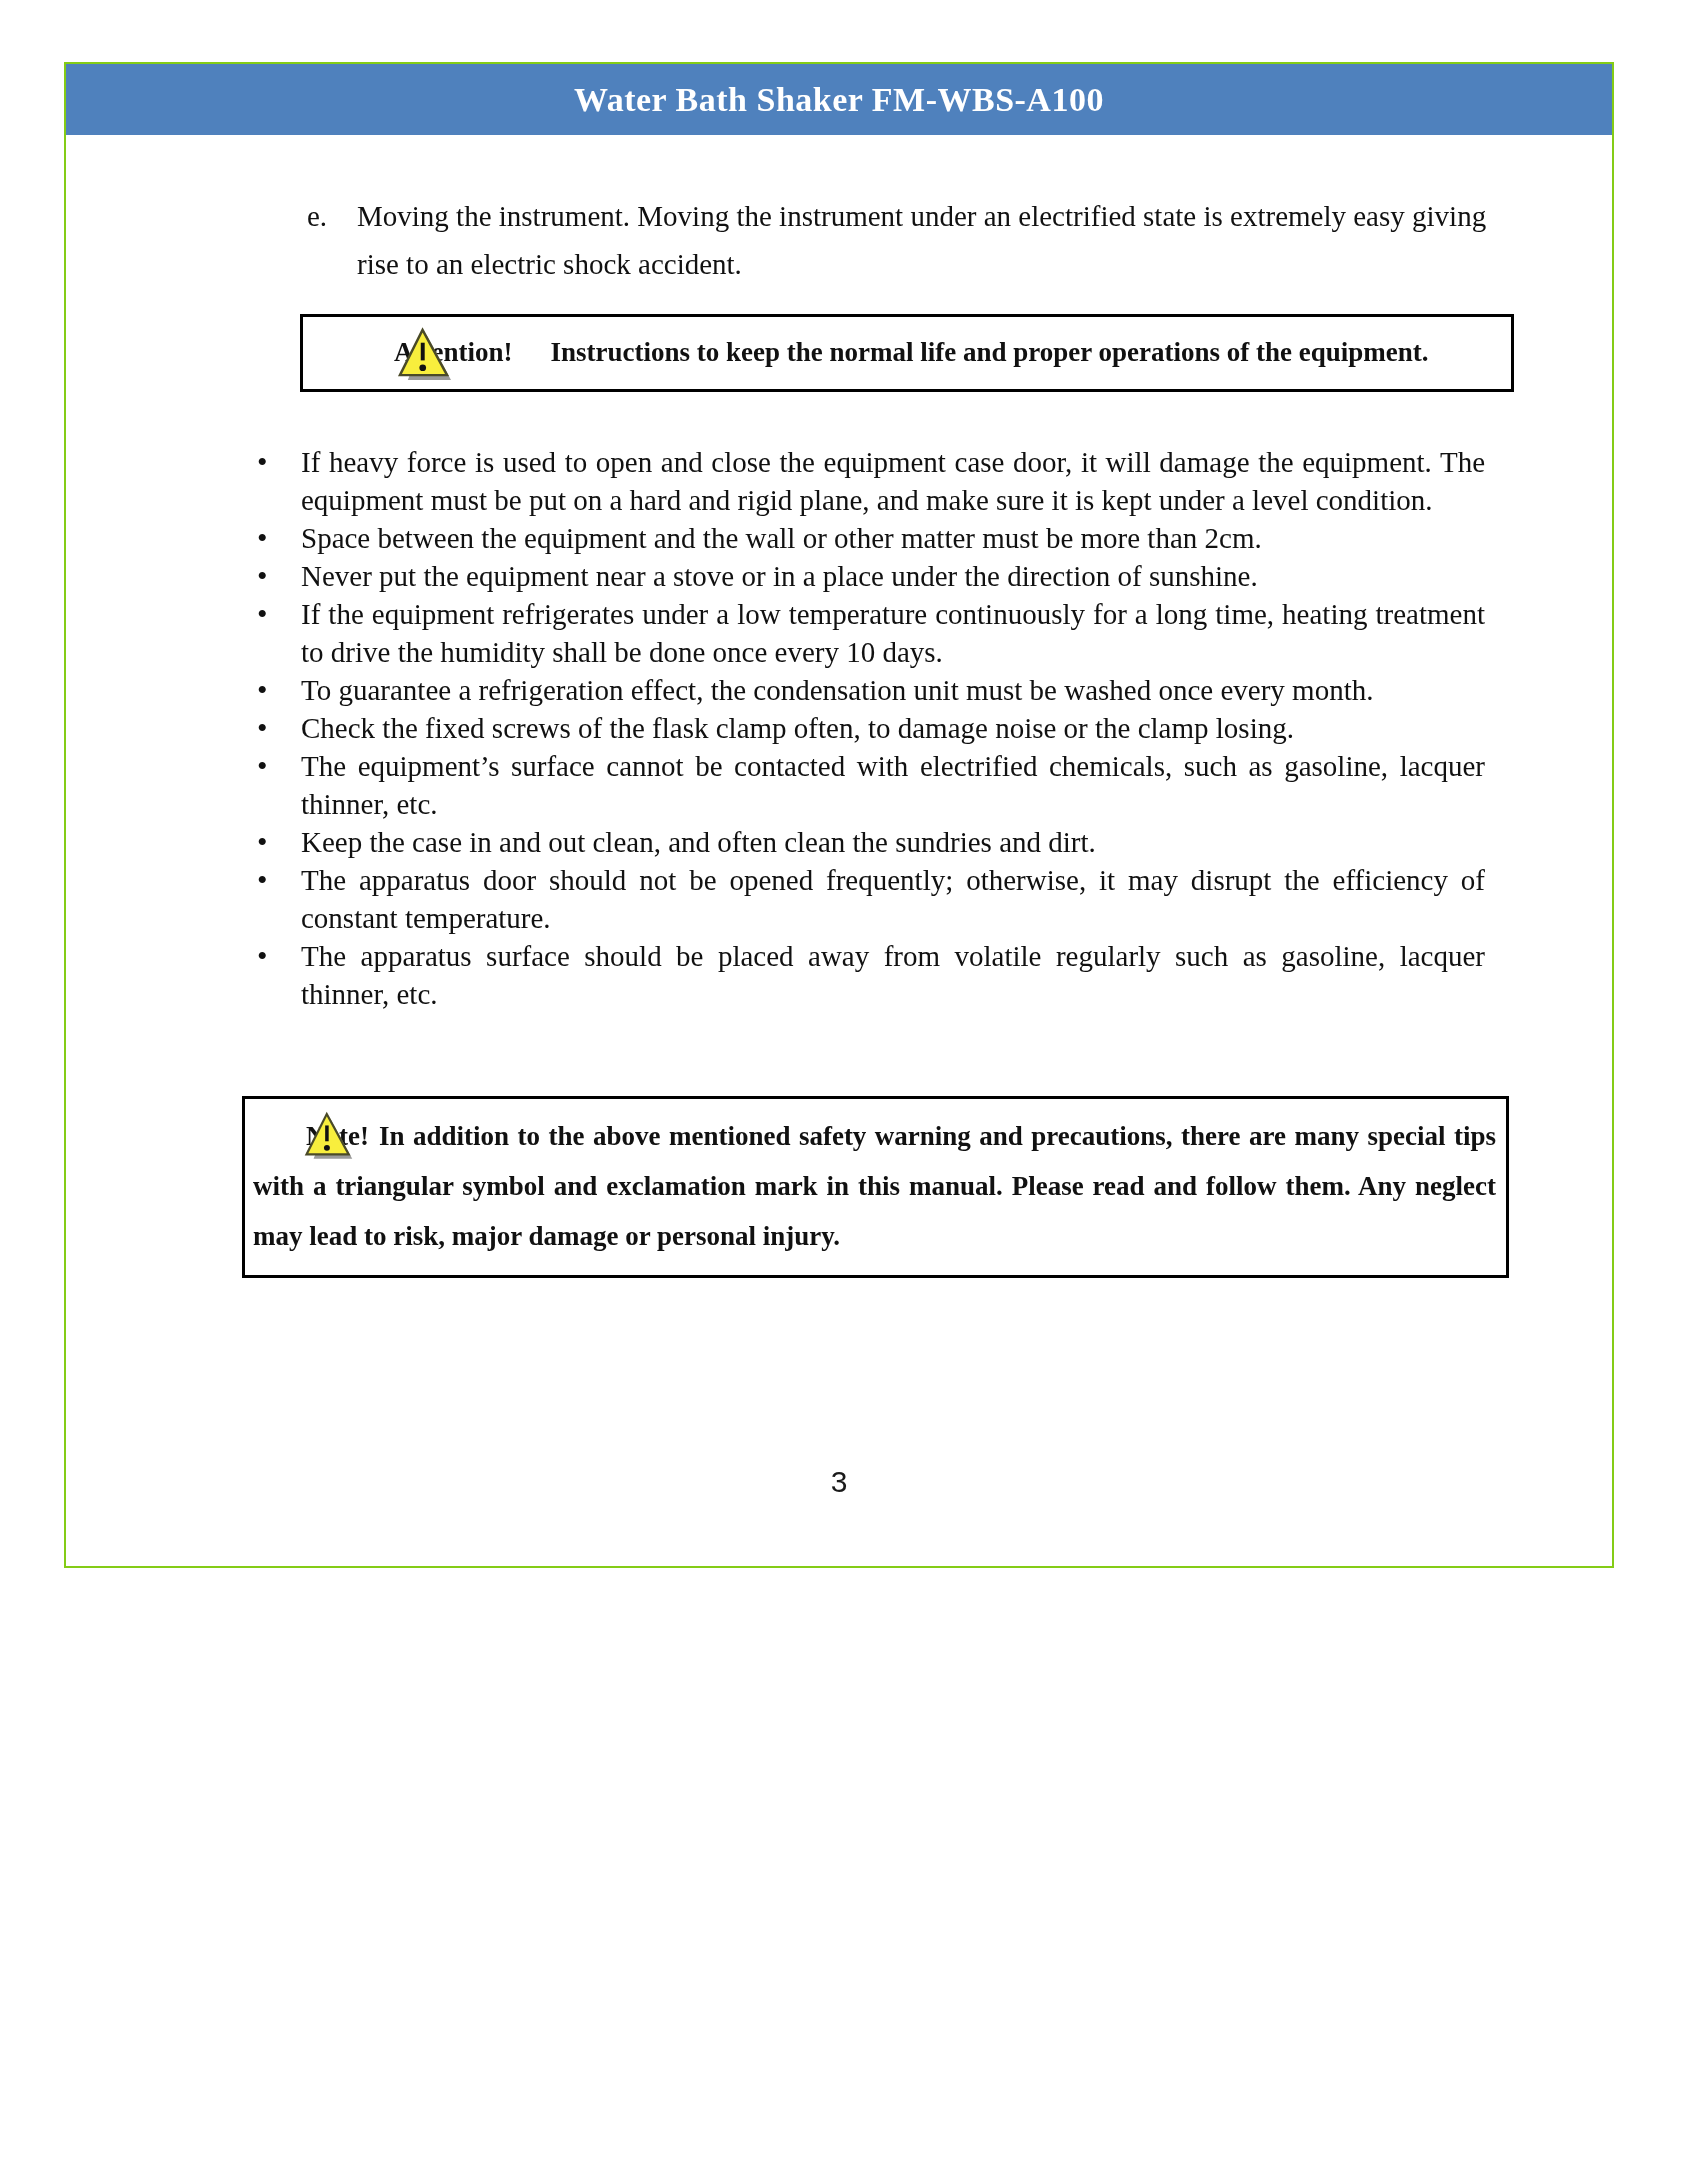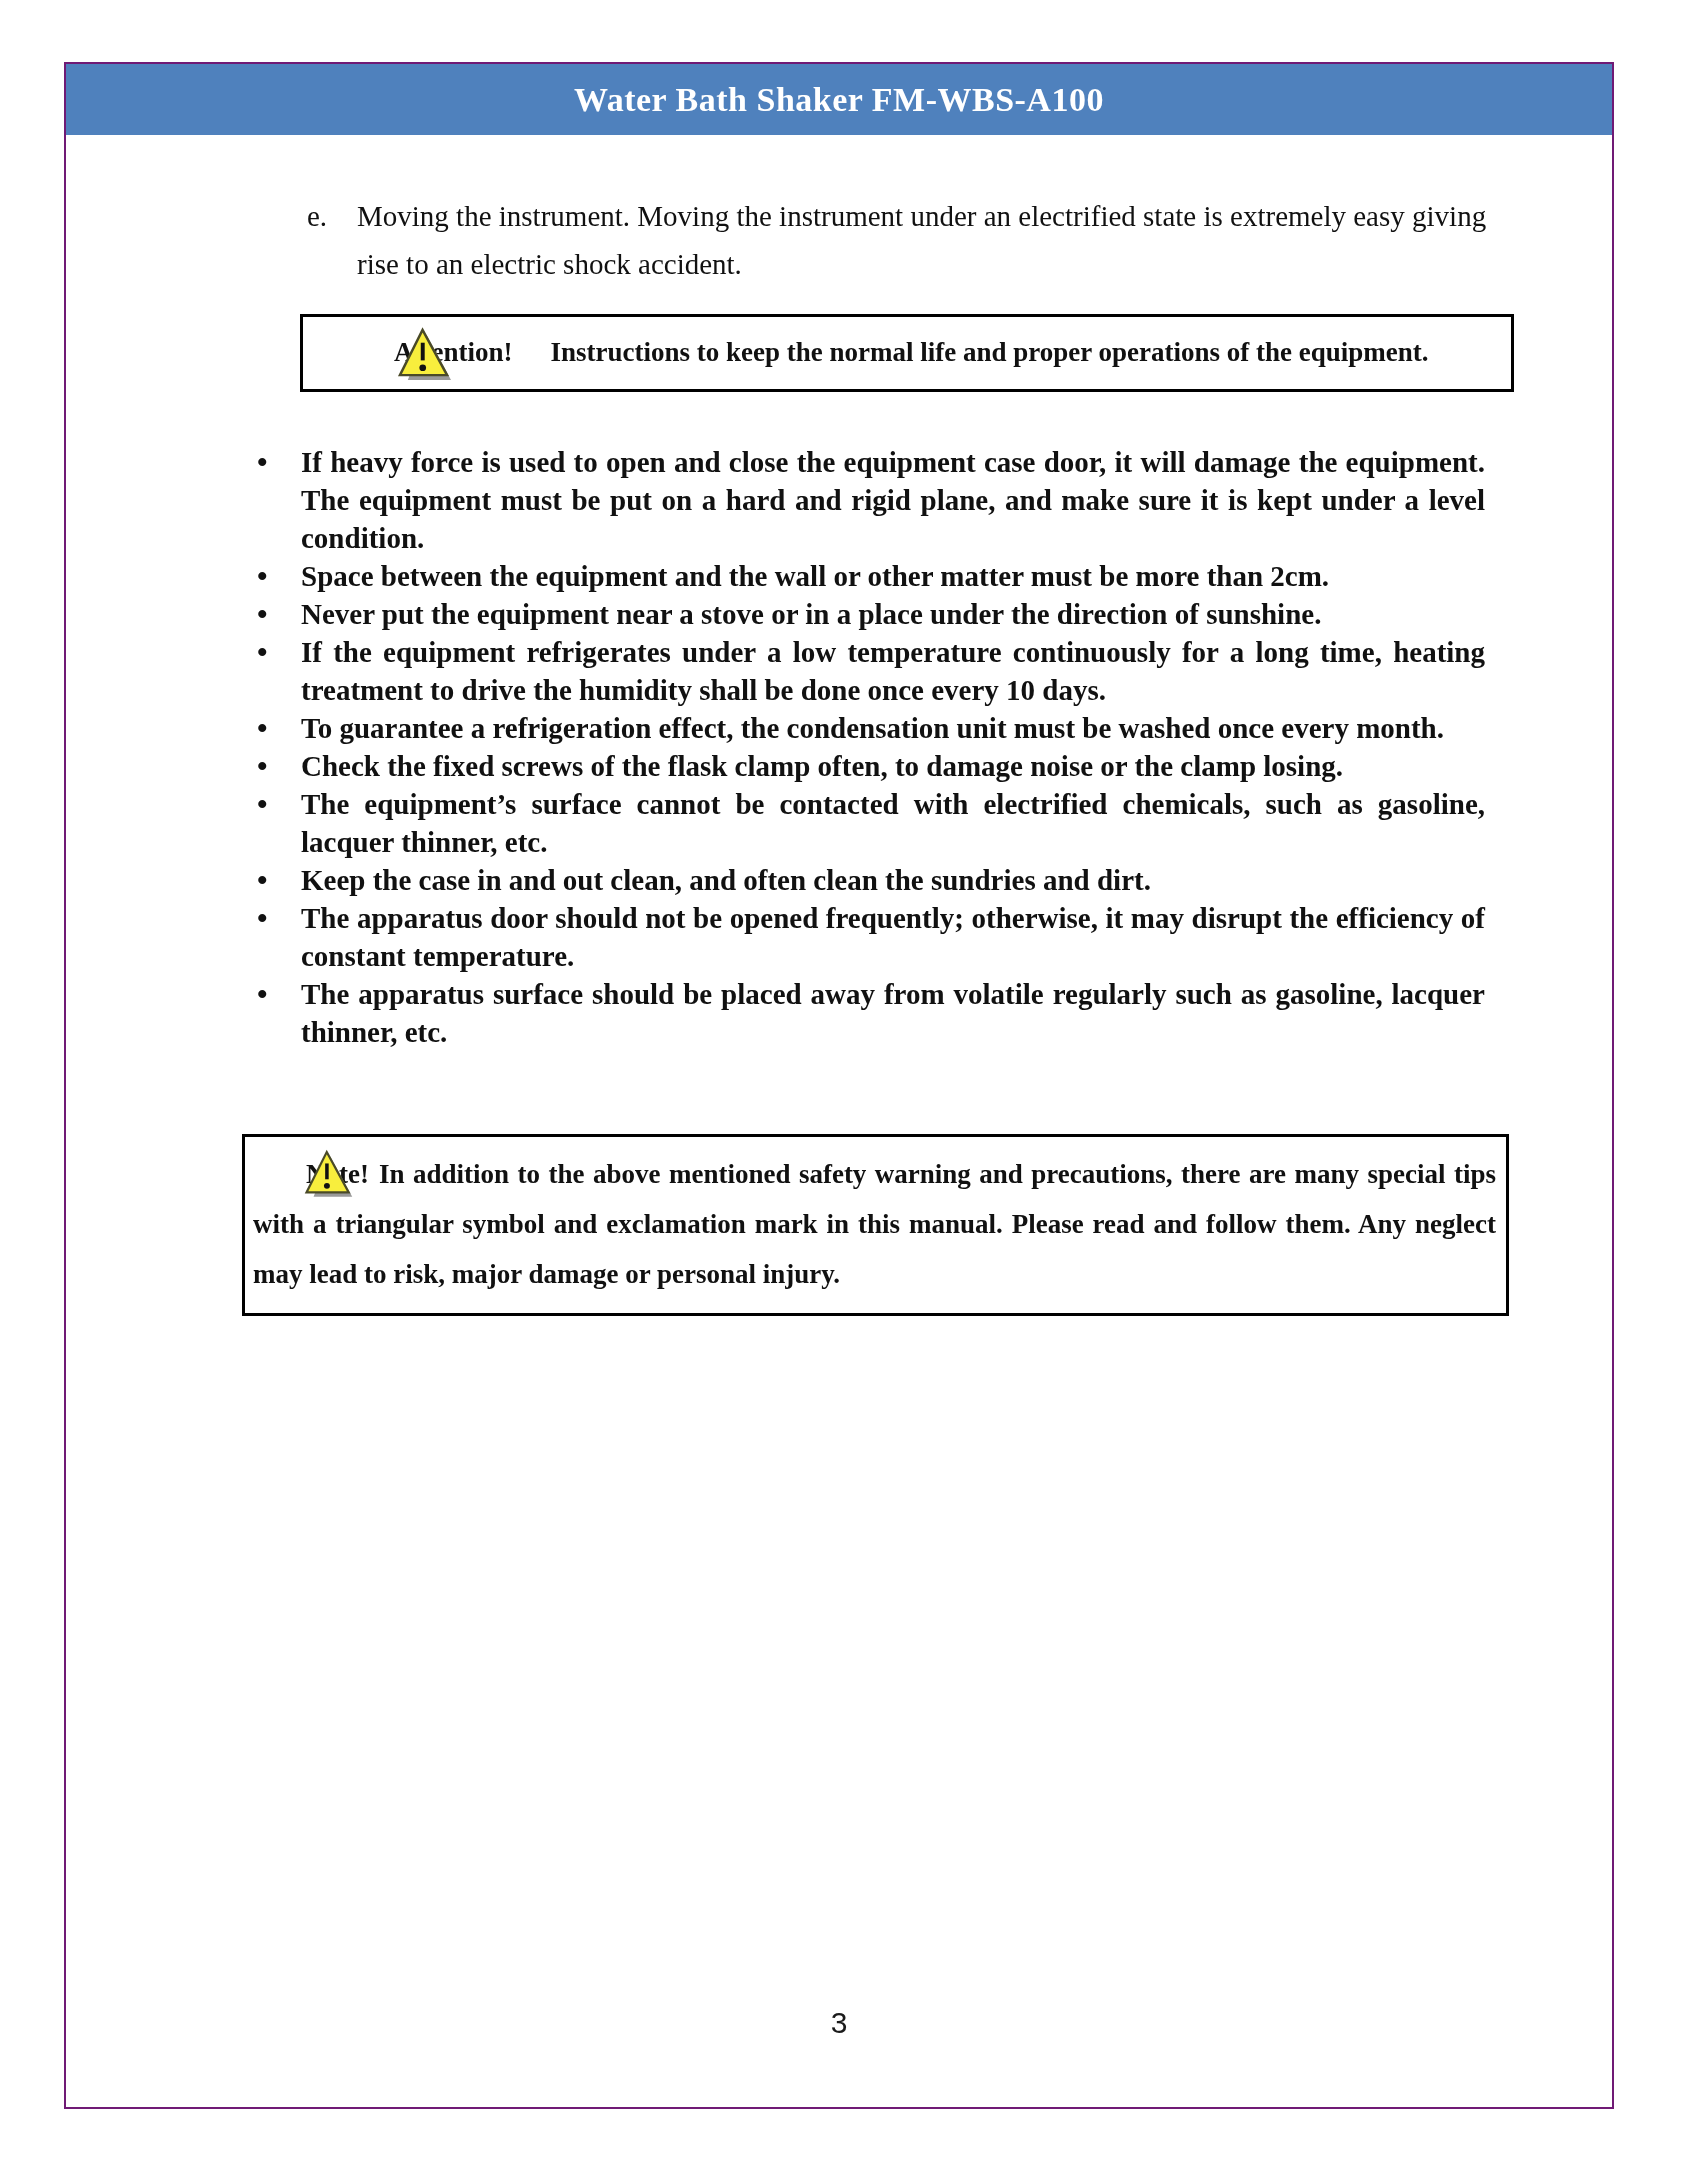--- a/index.html
+++ b/index.html
@@ -1,22 +1,22 @@
 <!DOCTYPE html>
 <html><head>
 <meta charset="utf-8">
 <style>
   html,body{margin:0;padding:0;}
   body{
     width:1683px;height:2178px;background:#ffffff;position:relative;
     font-family:"Liberation Serif", serif;color:#111;
   }
   .page-frame{
-    position:absolute;left:64px;top:62px;width:1550px;height:2047px;
-    border:2px solid #701a75;background:#ffffff;box-sizing:border-box;
+    position:absolute;left:64px;top:62px;width:1550px;height:1506px;
+    border:2px solid #84cc16;background:#ffffff;box-sizing:border-box;
   }
   .header-bar{
     position:absolute;left:0;top:0;right:0;height:71px;
     background:#4f81bd;display:flex;align-items:center;justify-content:center;
   }
   .header-bar .title{
     color:#ffffff;font-size:34px;font-weight:bold;letter-spacing:0.5px;
     font-family:"Liberation Serif", serif;
   }
   .content{position:absolute;left:0;top:71px;right:0;bottom:0;}
@@ -35,21 +35,21 @@
     text-align:justify;text-indent:77px;
   }
   .attention-box .warn-icon{position:absolute;left:16px;top:10px;}
   .attn-label{margin-right:38px;}
   
   ul.precautions{
     list-style:none;margin:51px 0 0 181px;padding:0;width:1238px;
   }
   ul.precautions li{
     position:relative;padding-left:54px;box-sizing:border-box;
-    font-size:29px;line-height:38px;text-align:justify;font-weight:bold;
+    font-size:29px;line-height:38px;text-align:justify;
   }
   ul.precautions li::before{
     content:"\2022";position:absolute;left:10px;top:0;
     font-size:30px;line-height:38px;
   }
   
   .note-box{
     position:relative;margin:83px 0 0 176px;width:1267px;box-sizing:border-box;
     border:3px solid #000;padding:12px 10px 14px 8px;
     font-weight:bold;font-size:27px;line-height:50px;

